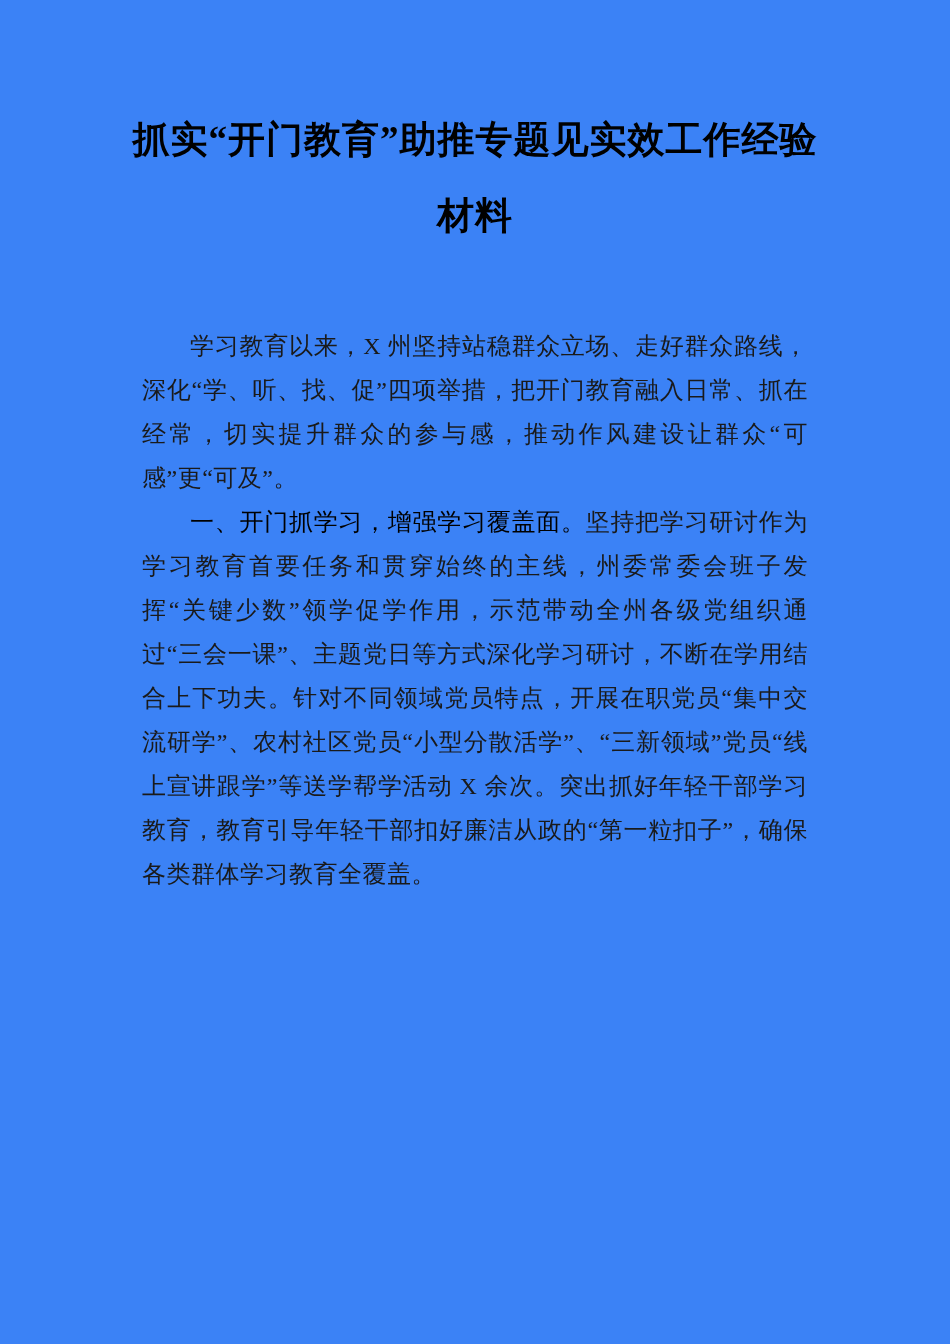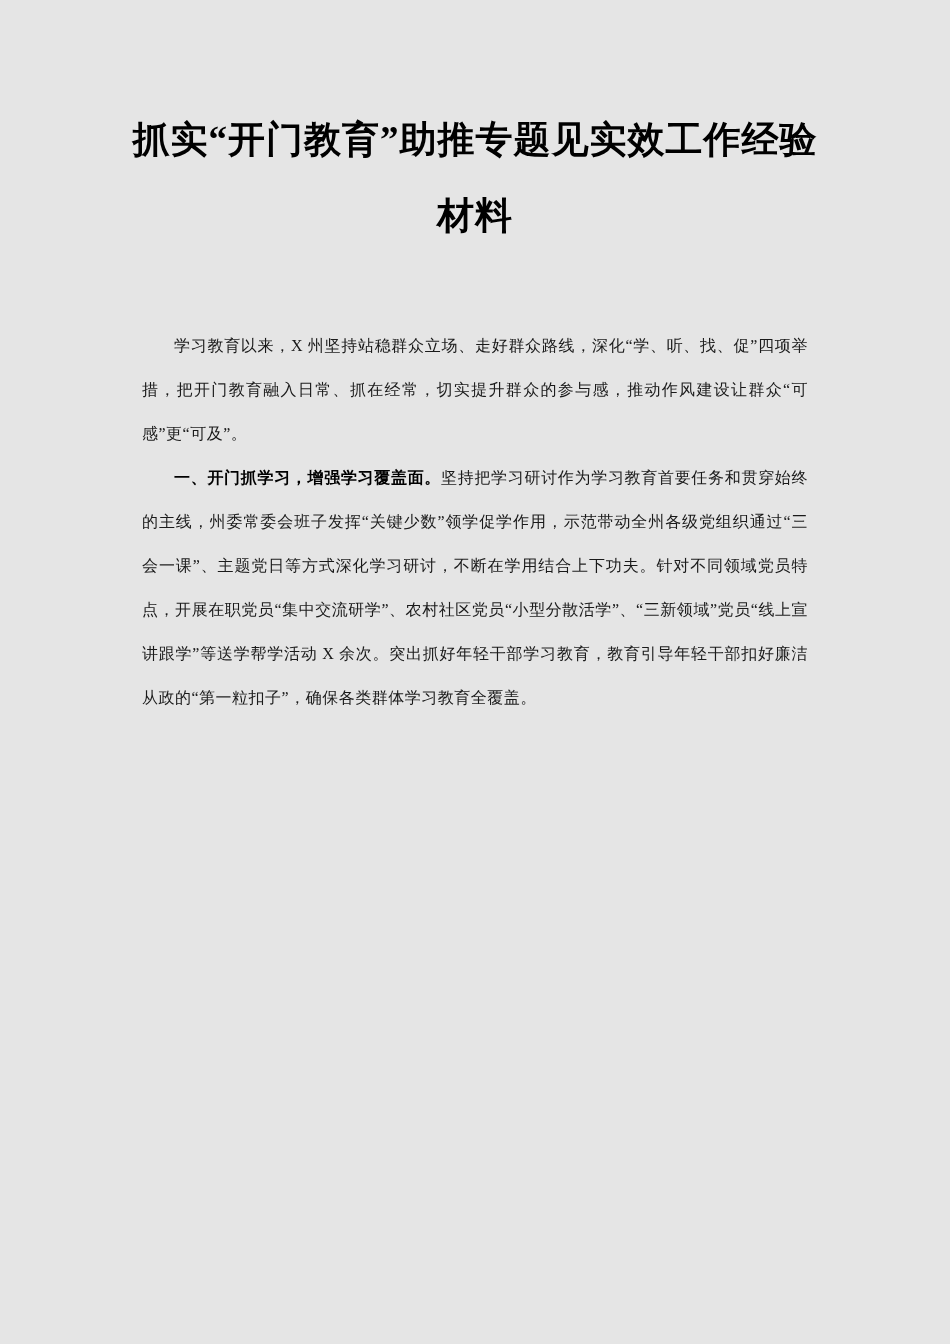--- a/index.html
+++ b/index.html
@@ -10,21 +10,21 @@
   }
   body {
     width: 950px;
     height: 1344px;
     overflow: hidden;
   }
   .doc-page {
     position: relative;
     width: 950px;
     height: 1344px;
-    background: #e5e5e5;
+    background: #3b82f6;
     color: #000000;
     font-family: "Liberation Serif", serif;
   }
   .doc-title {
     width: 700px;
     margin: 0 auto;
     padding-top: 102px;
     font-family: "Liberation Serif", serif;
     font-size: 37px;
     font-weight: 700;
@@ -35,32 +35,32 @@
     color: #000000;
   }
   .doc-body {
     width: 666px;
     margin-left: 142px;
     margin-top: 70px;
   }
   .para {
     margin: 0;
     font-family: "Liberation Serif", serif;
-    font-size: 16px;
+    font-size: 24px;
     line-height: 44px;
     color: #1a1a1a;
     text-align: justify;
     text-justify: inter-character;
     text-indent: 2em;
     word-break: break-all;
     letter-spacing: 0.5px;
   }
   .para-heading {
     font-family: "Liberation Sans", sans-serif;
-    font-weight: 700;
+    font-weight: 400;
     color: #000000;
   }
 </style>
 </head>
 <body>
 
 <div class="doc-page">
 
   <h1 class="doc-title">抓实“开门教育”助推专题见实效工作经验材料</h1>
 

